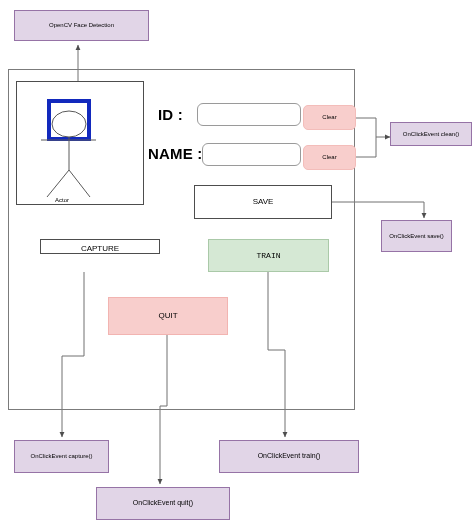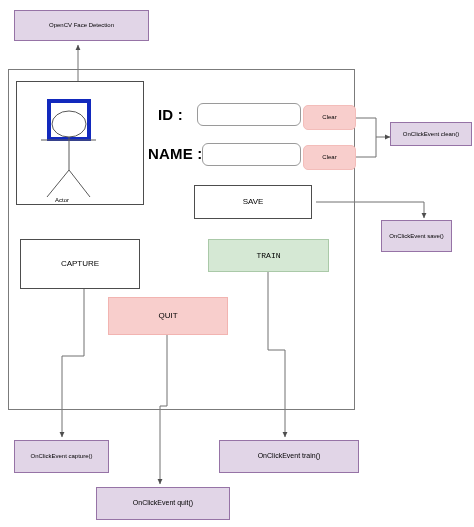--- a/index.html
+++ b/index.html
@@ -173,25 +173,25 @@
     <span>Clear</span>
   </div>
 
   <div class="label big-label" style="left:148px; top:145px;">NAME :</div>
   <input class="field" type="text" style="left: 202px; top: 143px; width: 99px; height: 23px; font-size: 8px; padding: 0px 5px; font-family: &quot;Liberation Sans&quot;, sans-serif;" value="" placeholder="">
 
   <div class="box clearbtn tiny" style="left:303px; top:145px; width:53px; height:25px;">
     <span>Clear</span>
   </div>
 
-  <div class="box plain md" style="left:194px; top:185px; width:118px; height:34px;">
+  <div class="box plain md" style="left:194px; top:185px; width:138px; height:34px;">
     <span>SAVE</span>
   </div>
 
-  <div class="box plain md" style="left:20px; top:239px; width:120px; height:50px;">
+  <div class="box plain md" style="left:40px; top:239px; width:120px; height:15px;align-items:flex-end;">
     <span>CAPTURE</span>
   </div>
 
   <div class="box green md" style="left:208px; top:239px; width:121px; height:33px;">
     <span>TRAIN</span>
   </div>
 
   <div class="box red md" style="left:108px; top:297px; width:120px; height:38px;">
     <span>QUIT</span>
   </div>

